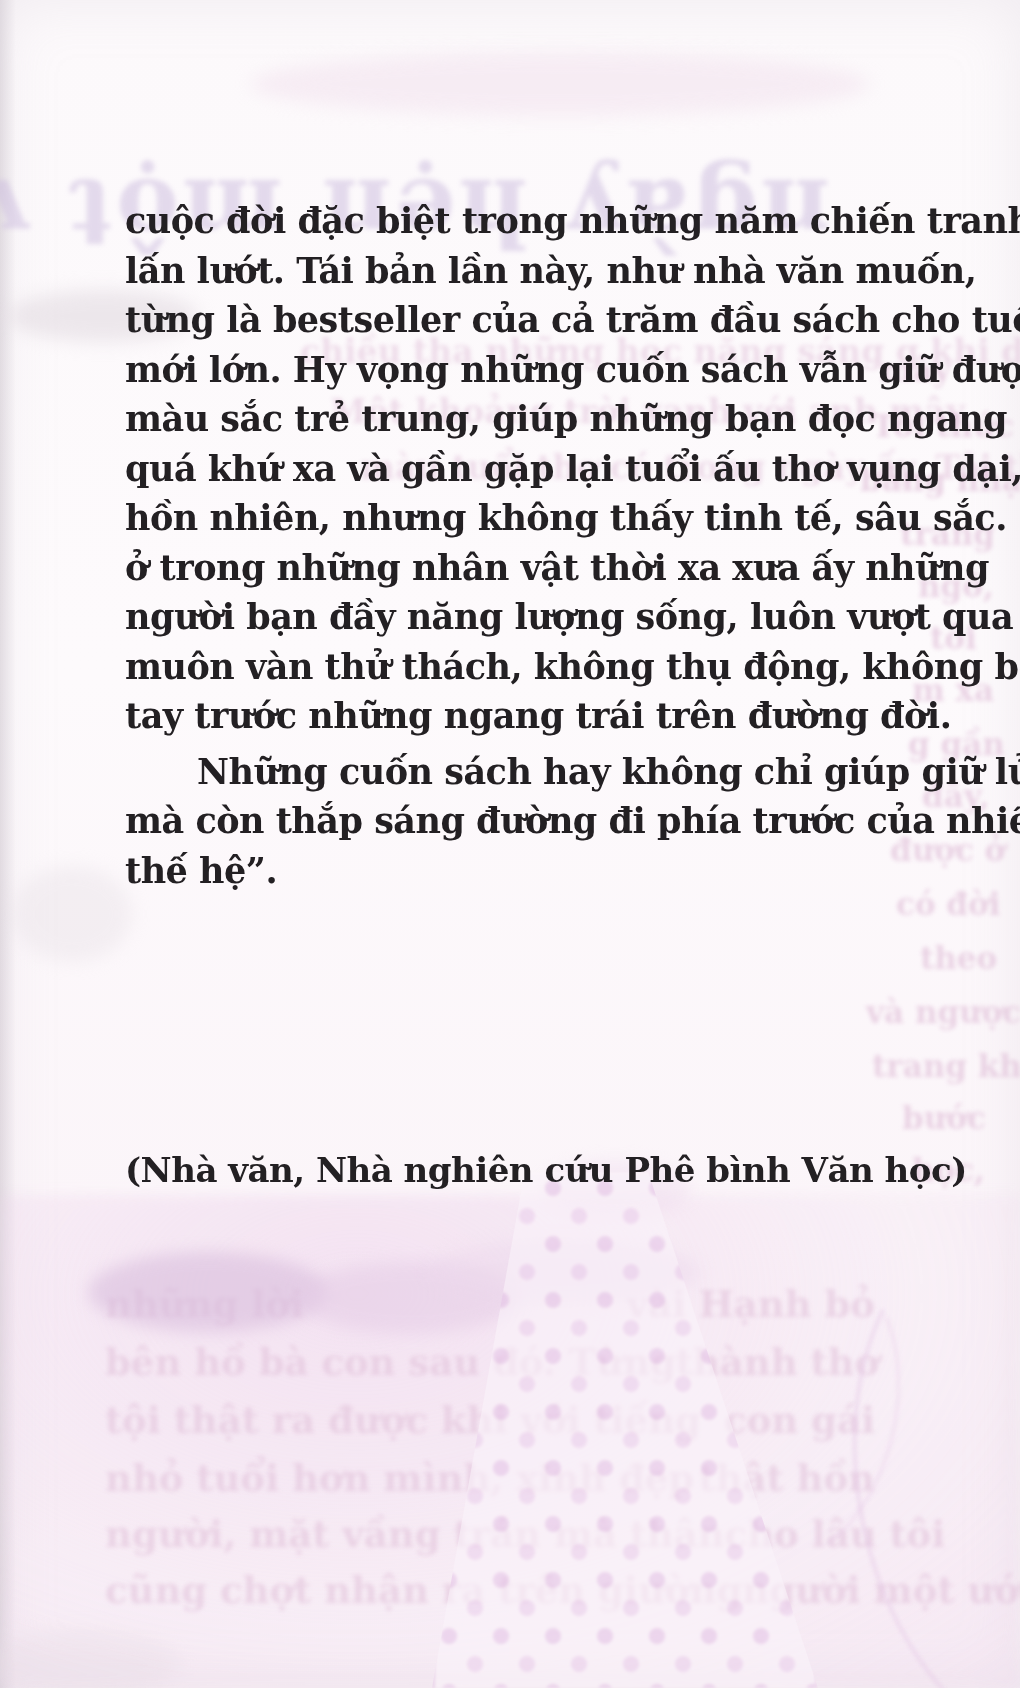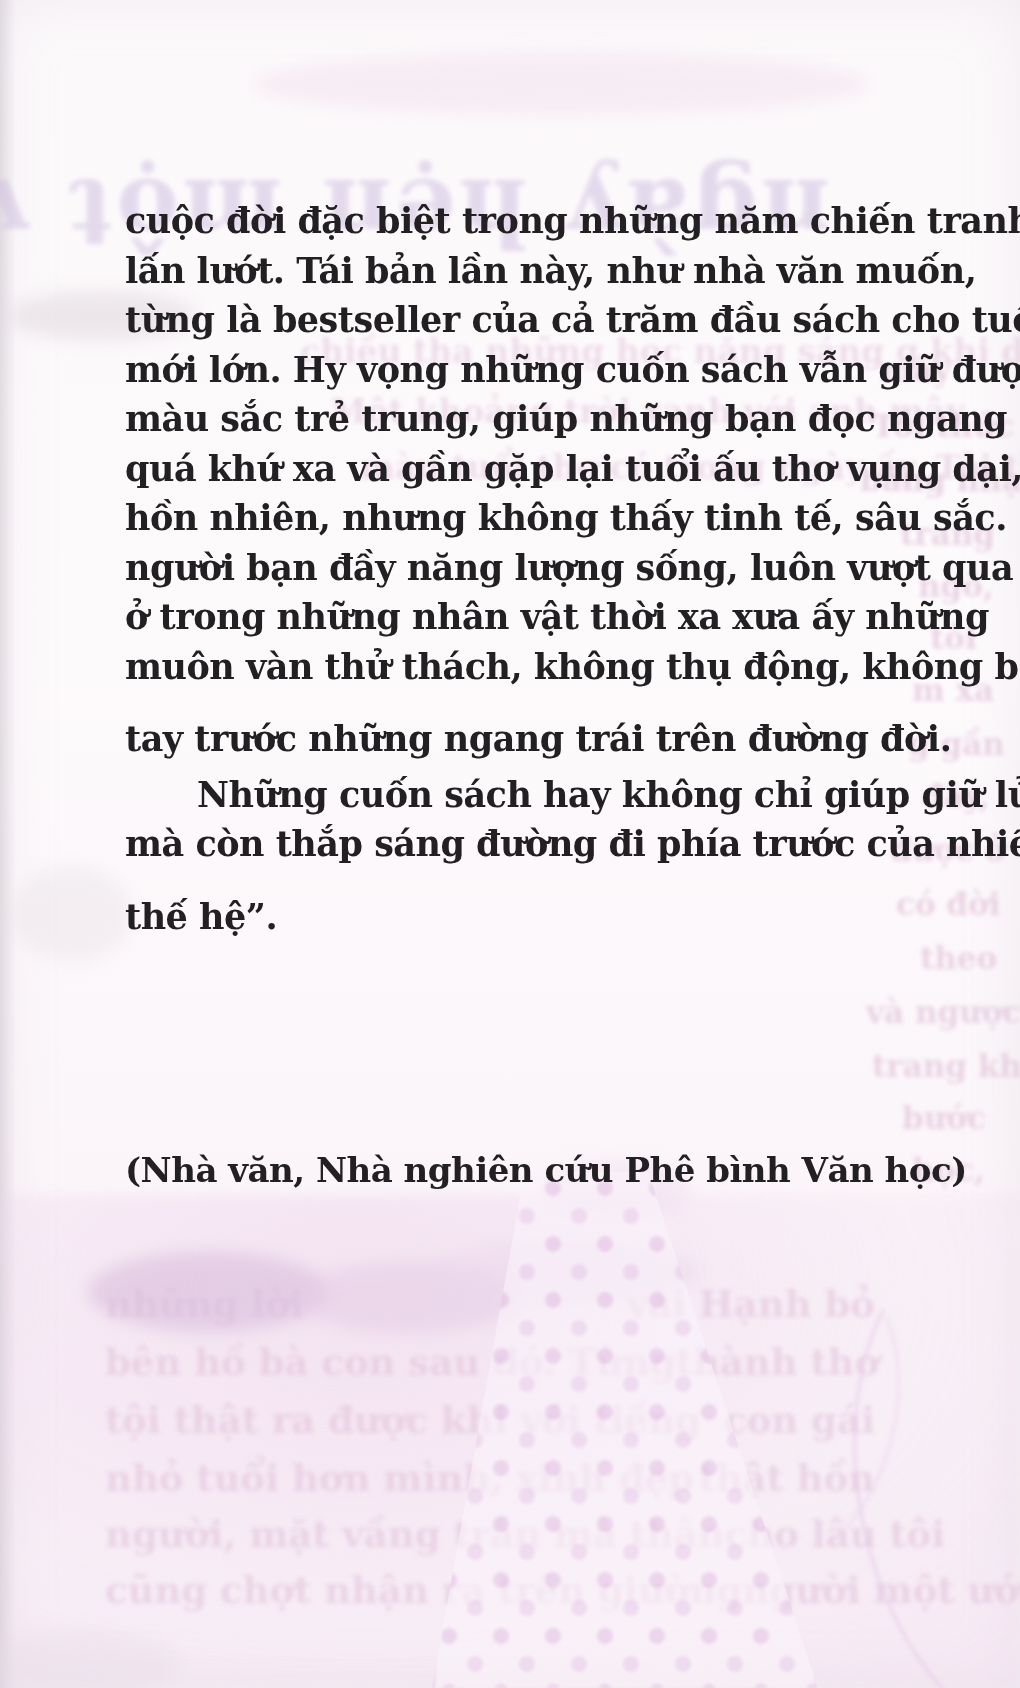--- a/index.html
+++ b/index.html
@@ -61,21 +61,21 @@
     left:700px;top:1262px;width:190px;height:300px;border-radius:50%;
     border:3px solid transparent;border-right-color:#ead0ea;
     transform:rotate(14deg);filter:blur(2px);opacity:.5;
   }
   
   .textlayer{position:absolute;z-index:2;left:0;top:0;width:1020px;height:1688px;color:#232023;}
   .bodyblock{position:absolute;left:125px;top:196px;width:740px;
     font-size:35px;font-weight:bold;letter-spacing:-.5px;}
   .ln{height:49.5px;line-height:49.5px;white-space:nowrap;
     text-align:justify;text-align-last:justify;}
-  .ln.endp{text-align-last:left;margin-top:23px;}
+  .ln.endp{text-align-last:left;}
   .ln.p2first{margin-top:6px;text-indent:72px;}
   .signature{position:absolute;left:125px;top:1096px;width:740px;
     text-align:right;font-size:38px;font-weight:bold;
     letter-spacing:4px;word-spacing:22px;white-space:nowrap;}
   .credit{position:absolute;left:125px;top:1150px;width:740px;
     text-align:center;font-size:34px;font-weight:bold;letter-spacing:-.5px;white-space:nowrap;}
 </style>
 </head>
 <body>
 
@@ -146,22 +146,22 @@
 
   <div class="textlayer">
     <div class="bodyblock">
       <div class="ln">cuộc đời đặc biệt trong những năm chiến tranh</div>
       <div class="ln">lấn lướt. Tái bản lần này, như nhà văn muốn,</div>
       <div class="ln">từng là bestseller của cả trăm đầu sách cho tuổi</div>
       <div class="ln">mới lớn. Hy vọng những cuốn sách vẫn giữ được</div>
       <div class="ln">màu sắc trẻ trung, giúp những bạn đọc ngang</div>
       <div class="ln">quá khứ xa và gần gặp lại tuổi ấu thơ vụng dại,</div>
       <div class="ln">hồn nhiên, nhưng không thấy tinh tế, sâu sắc.</div>
+      <div class="ln">ở trong những nhân vật thời xa xưa ấy những</div>
       <div class="ln">người bạn đầy năng lượng sống, luôn vượt qua</div>
-      <div class="ln">ở trong những nhân vật thời xa xưa ấy những</div>
       <div class="ln">muôn vàn thử thách, không thụ động, không bó</div>
       <div class="ln endp">tay trước những ngang trái trên đường đời.</div>
       <div class="ln p2first">Những cuốn sách hay không chỉ giúp giữ lửa</div>
       <div class="ln">mà còn thắp sáng đường đi phía trước của nhiều</div>
       <div class="ln endp">thế hệ”.</div>
     </div>
 
     <div class="credit">(Nhà văn, Nhà nghiên cứu Phê bình Văn học)</div>
   </div>
 

